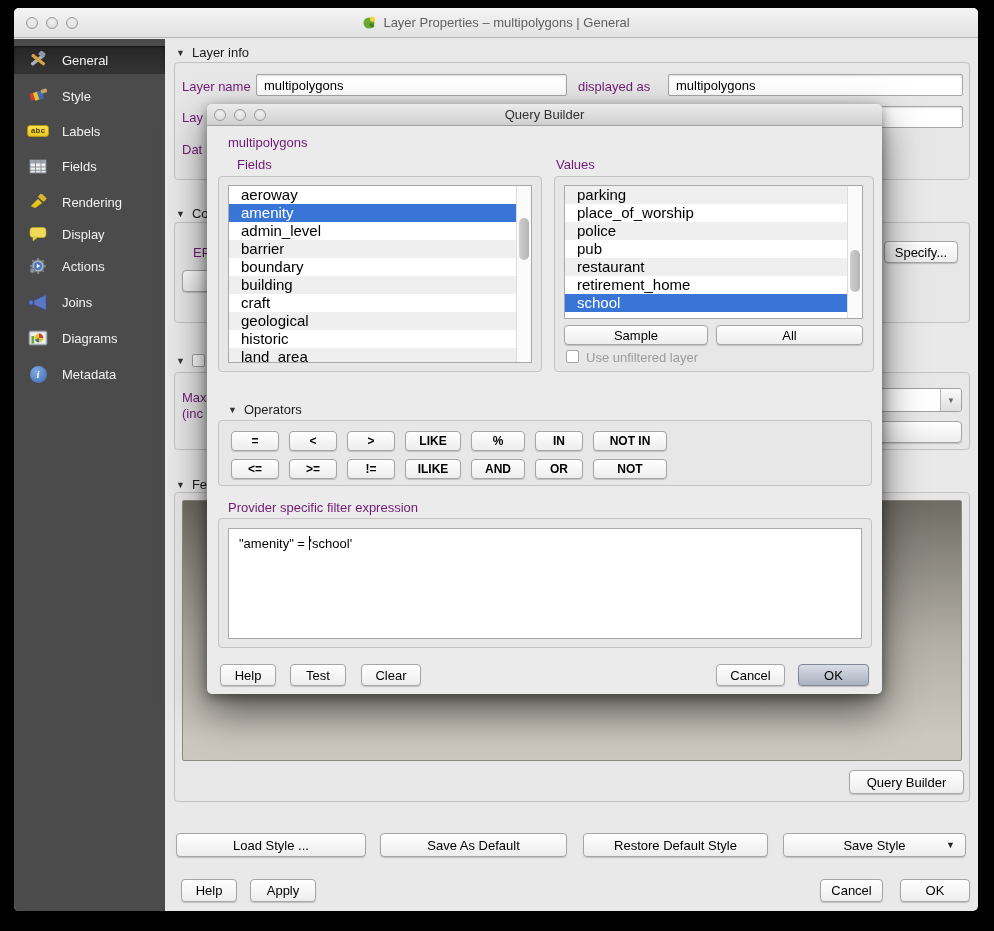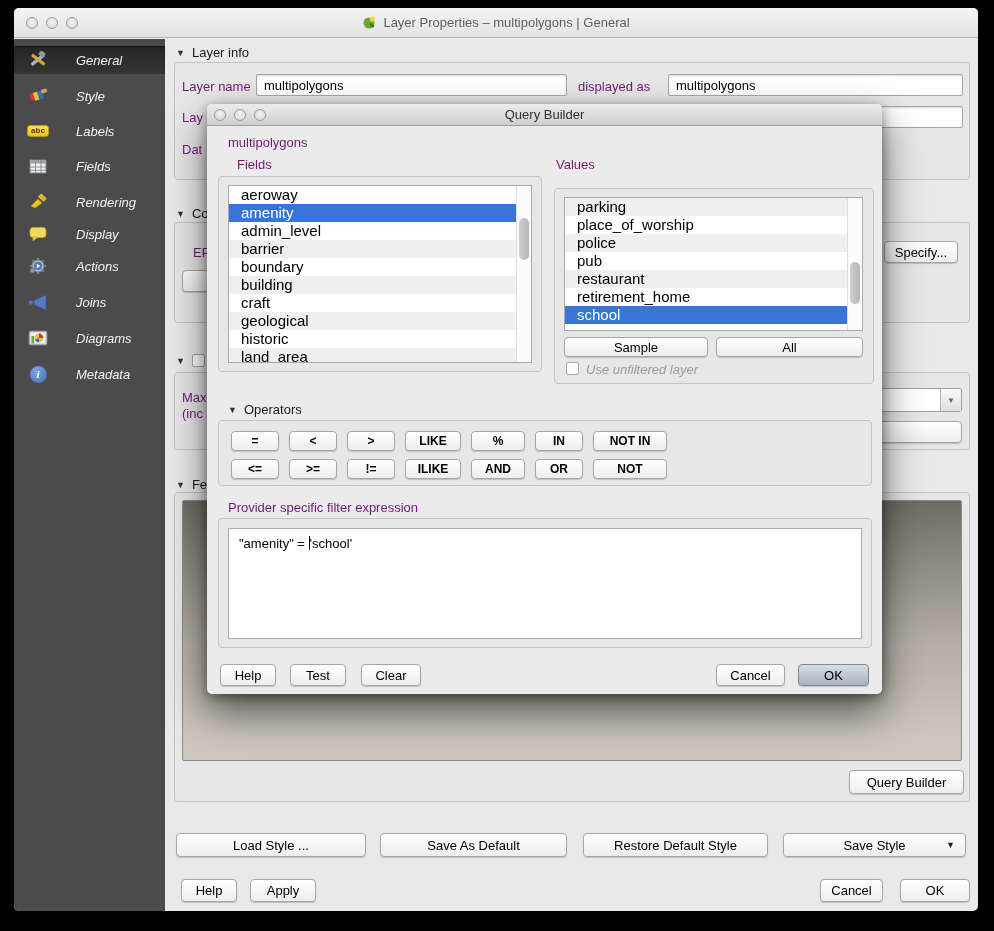--- a/index.html
+++ b/index.html
@@ -15,21 +15,21 @@
   .traffic{position:absolute;left:12px;top:9px;display:flex;gap:8px;}
   .light{width:12px;height:12px;border-radius:50%;border:1px solid #9a9a9a;
     background:radial-gradient(circle at 50% 35%,#f2f2f2,#d5d5d5);}
   .main-title{font-size:13px;color:#5f5f5f;display:flex;align-items:center;gap:6px;}
 
   
   .sidebar{position:absolute;left:0;top:31px;width:151px;height:872px;
     background:#4b4b4b;border-radius:0 0 0 5px;}
   .side-item{position:absolute;left:0;width:151px;height:28px;display:flex;
     align-items:center;padding-left:12px;color:#f2f2f2;font-size:13px;cursor:default;}
-  .side-item .lbl{margin-left:26px;font-style:italic;}
+  .side-item .lbl{margin-left:12px;}
   .side-item.selected{background:linear-gradient(#262626,#343434);
     box-shadow:inset 0 1px 2px rgba(0,0,0,.5);}
   .icon-box{width:24px;height:20px;display:flex;align-items:center;justify-content:center;}
   .tag-icon{background:linear-gradient(#ffe14d,#e8c525);border:1px solid #b89a10;
     border-radius:3px;font-size:8px;font-weight:bold;color:#4d3f00;padding:1px 3px;line-height:8px;font-family:Liberation Mono, monospace;}
   .meta-icon{width:17px;height:17px;border-radius:50%;
     background:radial-gradient(circle at 35% 30%,#7fa8e0,#3c6cb4);color:#fff;
     font-size:11px;font-style:italic;font-weight:bold;font-family:"Liberation Serif",serif;
     display:flex;align-items:center;justify-content:center;}
 
@@ -78,21 +78,21 @@
     border:1px solid #a6a6a6;border-radius:4px;font-size:12px;font-weight:700;color:#000;
     display:flex;align-items:center;justify-content:center;box-shadow:0 1px 1px rgba(0,0,0,.18);}
   .op-row .op-btn:nth-child(1){width:48px}.op-row .op-btn:nth-child(2){width:48px}
   .op-row .op-btn:nth-child(3){width:48px}.op-row .op-btn:nth-child(4){width:56px}
   .op-row .op-btn:nth-child(5){width:54px}.op-row .op-btn:nth-child(6){width:48px}
   .op-row .op-btn:nth-child(7){width:74px}
   .textarea{position:absolute;background:#fff;border:1px solid #a9a9a9;font-size:13px;
     color:#000;padding:7px 10px;}
   .cursor{display:inline-block;width:1px;height:14px;background:#000;vertical-align:-2px;}
   .btn.default{background:linear-gradient(#d9dde5,#a9b1c0);border:1px solid #7f8896;}
-  .dim{color:#9b9b9b;font-style:italic;}
+  .dim{color:#9b9b9b;}
 </style>
 </head>
 <body>
 
 <div class="stage">
   <div class="main-window">
 
     <div class="main-titlebar">
       <div class="traffic">
         <div class="light"></div>
@@ -301,21 +301,21 @@
           <div class="list-row alt">barrier</div>
           <div class="list-row">boundary</div>
           <div class="list-row alt">building</div>
           <div class="list-row">craft</div>
           <div class="list-row alt">geological</div>
           <div class="list-row">historic</div>
           <div class="list-row alt">land_area</div>
         </div>
     </div>
 
-    <div class="groupbox" style="left:347px;top:84px;width:320px;height:196px">
+    <div class="groupbox" style="left:347px;top:72px;width:320px;height:196px">
       <div class="list" style="left:9px;top:8px;width:299px;height:134px">
         <div class="scroll-track">
           <div class="scroll-thumb" style="top:64px;height:42px"></div>
         </div>
       <div class="list-row alt">parking</div>
           <div class="list-row">place_of_worship</div>
           <div class="list-row alt">police</div>
           <div class="list-row">pub</div>
           <div class="list-row alt">restaurant</div>
           <div class="list-row">retirement_home</div>

